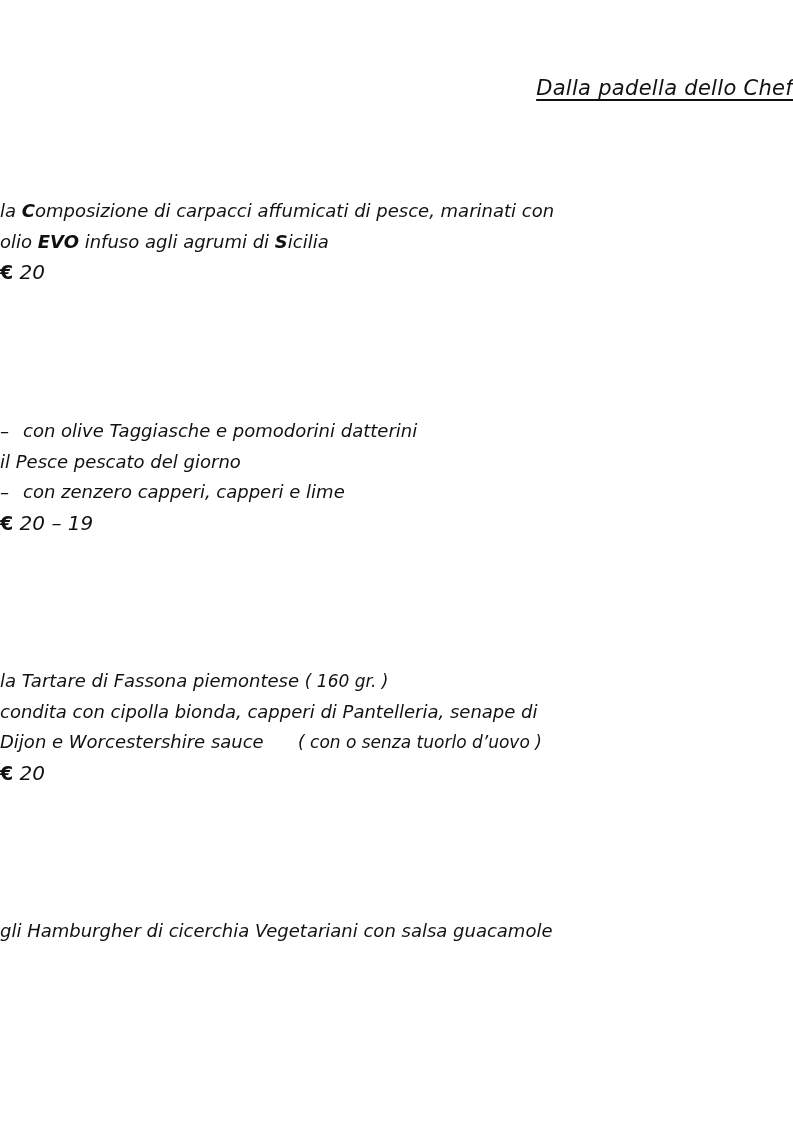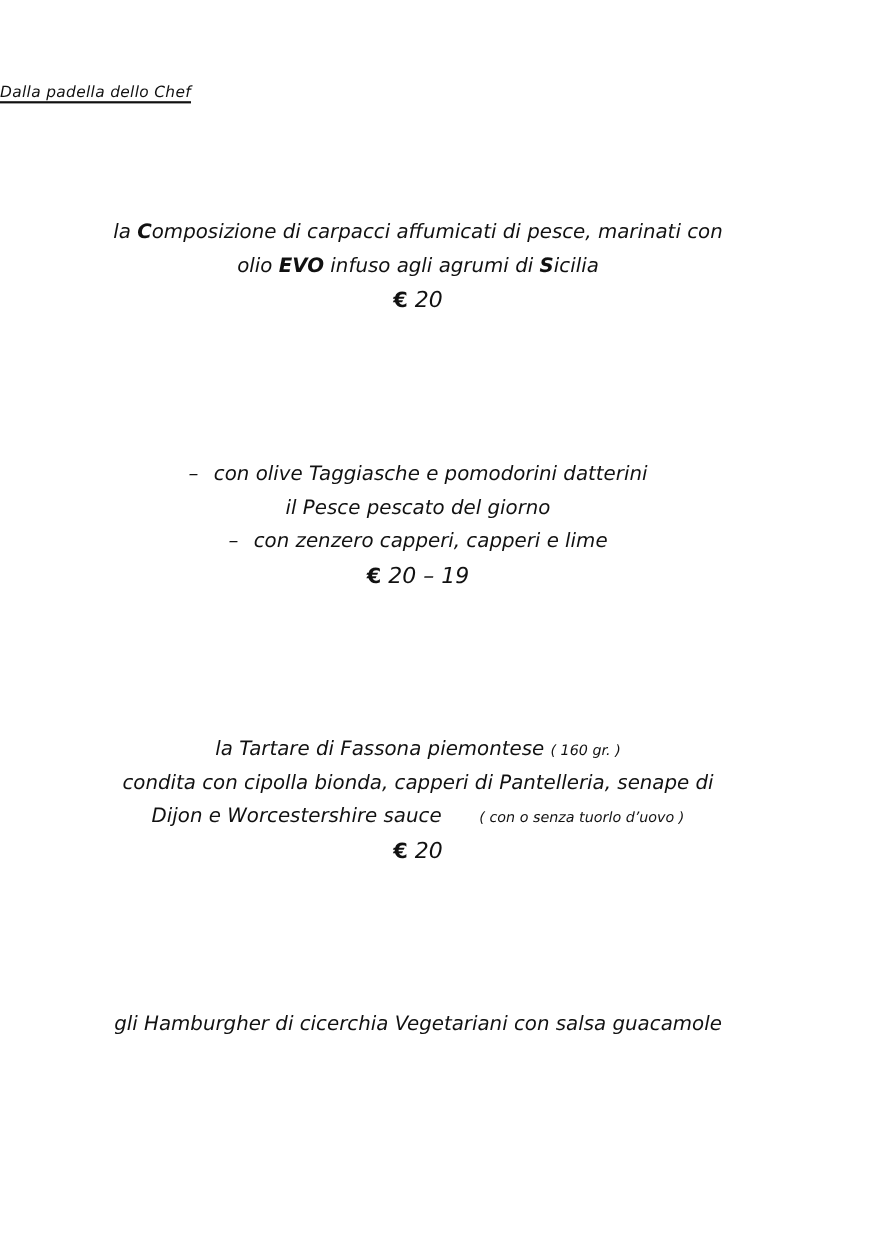--- a/index.html
+++ b/index.html
@@ -13,46 +13,46 @@
       position: relative;
       overflow: hidden;
       font-family: "DejaVu Sans", sans-serif;
       color: #111111;
     }
     .page-title {
       position: absolute;
       top: 76px;
       left: 0;
       width: 793px;
-      text-align: left;
-      font-size: 14px;
+      text-align: right;
+      font-size: 21px;
       font-style: italic;
       letter-spacing: 0.3px;
     }
     .page-title span {
       text-decoration: underline;
       text-underline-offset: 4px;
       text-decoration-thickness: 1.5px;
     }
     .menu-item {
       position: absolute;
-      left: 16px;
+      left: 0;
       width: 728px;
-      text-align: center;
+      text-align: left;
       font-style: italic;
       font-size: 18px;
     }
     .line {
       display: block;
       height: 30.5px;
       line-height: 30.5px;
       white-space: pre;
     }
     .cap { font-weight: bold; }
-    .small { font-size: 13px; }
+    .small { font-size: 17px; }
     .price {
       display: block;
       height: 30.5px;
       line-height: 30.5px;
     }
     .euro {
       font-weight: bold;
       font-style: normal;
       font-size: 19px;
     }

